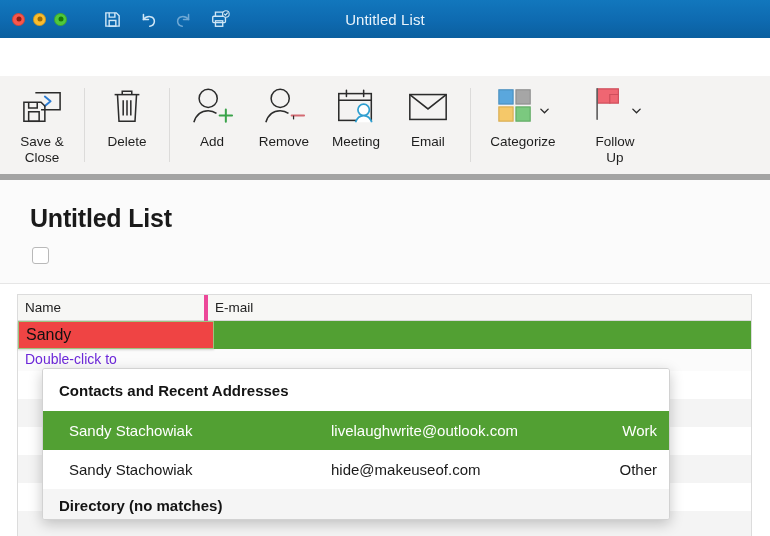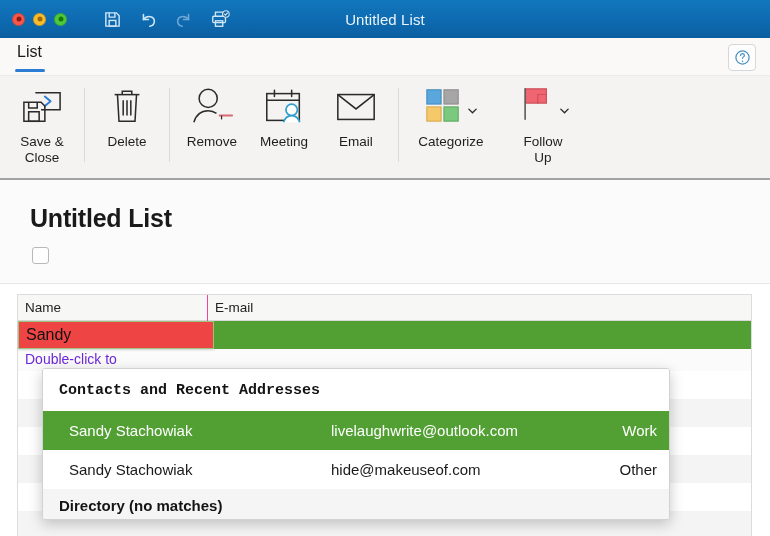--- a/index.html
+++ b/index.html
@@ -55,21 +55,21 @@
   }
   .help-btn {
     position: absolute; right: 14px; top: 6px; width: 28px; height: 27px;
     border: 1px solid #d7d7d7; border-radius: 4px; background: #fdfdfd;
     display: flex; align-items: center; justify-content: center;
   }
 
   
   .ribbon {
     position: absolute; left: 0; top: 76px; width: 770px; height: 104px;
-    background: #f4f3f2; border-bottom: 2px solid #a3a3a3;
+    background: #f4f3f2; border-bottom: 6px solid #a3a3a3;
     display: flex; align-items: flex-start;
   }
   .rgroup { display: flex; align-items: flex-start; height: 104px; }
   .rbtn {
     width: 72px; height: 100px; padding-top: 8px;
     display: flex; flex-direction: column; align-items: center;
     cursor: default;
   }
   .rbtn .ico { height: 46px; display: flex; align-items: center; justify-content: center; }
   .rbtn .lbl {
@@ -101,21 +101,21 @@
     position: absolute; left: 17px; top: 294px; width: 735px; height: 242px;
     background: #ffffff; border: 1px solid #dcdcdc; border-bottom: none;
   }
   .thead {
     display: flex; height: 26px; background: #f7f7f5;
     border-bottom: 1px solid #d9d9d9;
   }
   .th {
     font-size: 13.5px; color: #222; padding: 5px 0 0 7px; height: 26px;
   }
-  .th.name  { width: 190px; border-right: 1px solid #ec4899; }
+  .th.name  { width: 190px; border-right: 4px solid #ec4899; }
   .th.email { flex: 1; }
 
   .editrow {
     position: relative; height: 28px; display: flex;
     background: #52a033;
   }
   .editcell {
     width: 196px; height: 28px; background: #ef4444;
     border: 1px solid #9cc37f; box-shadow: 0 1px 2px rgba(0,0,0,.16);
     display: flex; align-items: center; padding-left: 7px;
@@ -133,21 +133,21 @@
 
   
   .popup {
     position: absolute; left: 42px; top: 368px; width: 628px; height: 152px;
     background: #ffffff; border: 1px solid #d2d2d2; border-radius: 3px;
     box-shadow: 0 4px 14px rgba(0,0,0,.22);
     overflow: hidden;
   }
   .pop-header {
     height: 42px; display: flex; align-items: center; padding-left: 16px;
-    font-size: 15px; font-weight: bold; color: #141414; background: #ffffff; font-family: Liberation Mono, monospace;
+    font-size: 15px; font-weight: bold; color: #141414; background: #ffffff;
   }
   .pop-item {
     height: 39px; display: flex; align-items: center;
     padding: 0 12px 0 26px; font-size: 15px; color: #1a1a1a;
   }
   .pop-item.sel { background: #52a033; color: #ffffff; }
   .pi-name  { width: 262px; }
   .pi-email { flex: 1; }
   .pi-type  { width: 72px; text-align: right; }
   .pop-footer {
@@ -194,31 +194,20 @@
           <rect x="6" y="13" width="8" height="6"></rect>
           <circle cx="17.5" cy="5.5" r="3.6" fill="#0b5f9f" stroke="#cfe6f6" stroke-width="1.2"></circle>
           <path d="M15.9 5.6l1.1 1.1 2.1-2.3" stroke="#cfe6f6" stroke-width="1.3" stroke-linecap="round"></path>
         </svg>
       </span>
     </div>
 
     <div class="tb-title">Untitled List</div>
   </div>
 
-  <div class="tabstrip">
-    <div class="tab">List</div>
-    <div class="tab-underline"></div>
-    <div class="help-btn">
-      <svg width="17" height="17" viewBox="0 0 18 18" fill="none" stroke="#4a8fbf" stroke-width="1.3">
-        <circle cx="9" cy="9" r="7"></circle>
-        <path d="M7 7c0-1.2 1-2 2-2s2 .8 2 1.9c0 1.4-2 1.5-2 3" stroke-linecap="round"></path>
-        <circle cx="9" cy="13" r=".85" fill="#4a8fbf" stroke="none"></circle>
-      </svg>
-    </div>
-  </div>
 
   <div class="ribbon">
 
     <div class="rgroup">
       <div class="rbtn" style="margin-left:6px;">
         <span class="ico">
           <svg width="44" height="40" viewBox="0 0 46 42" fill="none" stroke="#2b2b2b" stroke-width="1.6">
             <path d="M16 6h26v18H22"></path>
             <path d="M26 10l6 5-6 5" stroke="#2b7cd3" stroke-width="2" stroke-linecap="round" stroke-linejoin="round" fill="none"></path>
             <path d="M4 16h18l4 4v16H4V16z"></path>
@@ -242,20 +231,30 @@
             <path d="M13 14v16M17 14v16M21 14v16"></path>
           </svg>
         </span>
         <span class="lbl">Delete</span>
       </div>
     </div>
 
     <div class="rsep"></div>
 
     <div class="rgroup">
+      <div class="rbtn">
+        <span class="ico">
+          <svg width="44" height="42" viewBox="0 0 46 44" fill="none" stroke="#2b2b2b" stroke-width="1.6">
+            <circle cx="19" cy="13" r="9.5"></circle>
+            <path d="M4 38c2.5-8 8.5-12 15-12 3.2 0 6.2 1 8.7 2.8"></path>
+            <path d="M31 31h13M37.5 24.5v13" stroke="#3aa34a" stroke-width="2.1" stroke-linecap="round"></path>
+          </svg>
+        </span>
+        <span class="lbl">Add</span>
+      </div>
 
       <div class="rbtn">
         <span class="ico">
           <svg width="44" height="42" viewBox="0 0 46 44" fill="none" stroke="#2b2b2b" stroke-width="1.6">
             <circle cx="19" cy="13" r="9.5"></circle>
             <path d="M4 38c2.5-8 8.5-12 15-12 3.2 0 6.2 1 8.7 2.8"></path>
             <path d="M31 31h13" stroke="#d46a72" stroke-width="2.1" stroke-linecap="round"></path>
             <path d="M33 31v4" stroke="#2b2b2b" stroke-width="1.3"></path>
           </svg>
         </span>

